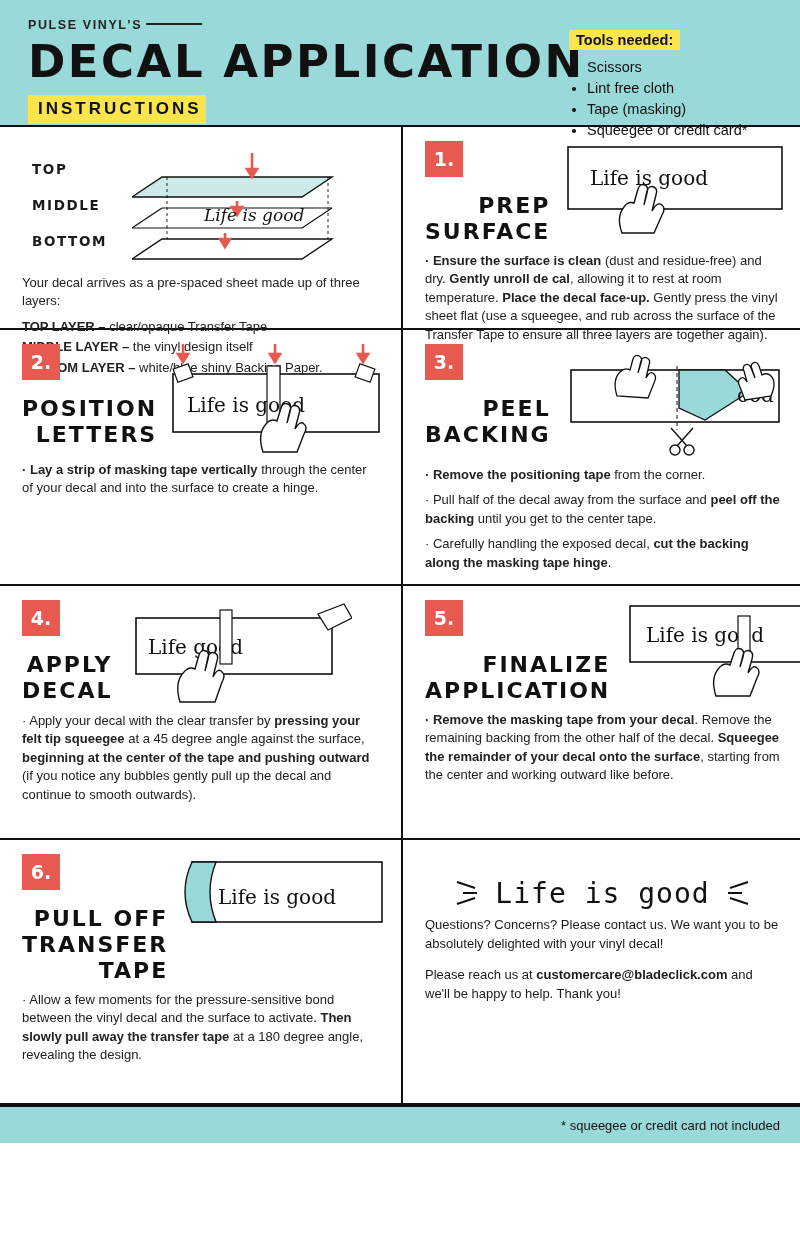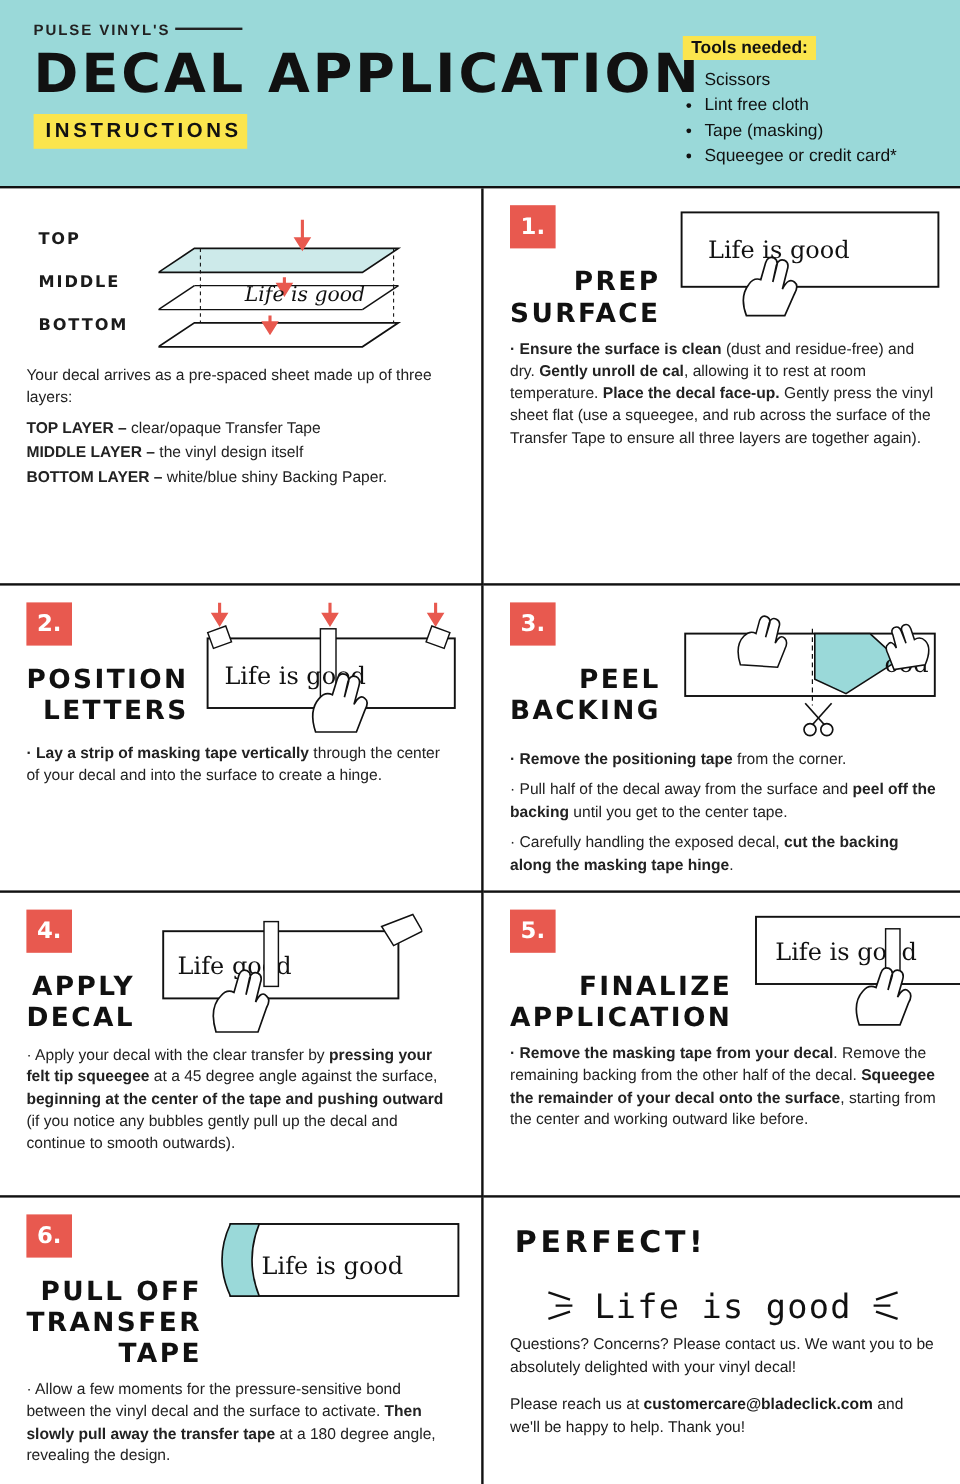--- a/index.html
+++ b/index.html
@@ -9,21 +9,21 @@
     background:#ffffff;
     font-family: "Liberation Sans", sans-serif;
     color:#1b1b1b;
     overflow:hidden;
   }
   .page { width:800px; height:1237px; position:relative; background:#fff; }
 
   
   .header {
     background:#9ad9d9;
-    height:155px;
+    height:125px;
     position:relative;
     padding:18px 24px 0 28px;
   }
   .brand {
     font-size:12.5px;
     letter-spacing:1.6px;
     font-weight:700;
     color:#222;
     display:flex;
     align-items:center;
@@ -80,21 +80,21 @@
     grid-template-columns: 403px 397px;
     grid-auto-rows: auto;
     border-top:2px solid #111;
   }
   .cell {
     padding:14px 20px 14px 22px;
     position:relative;
     border-bottom:2px solid #111;
   }
   .cell.left { border-right:2px solid #111; }
-  .cell.r1 { height:331px; }
+  .cell.r1 { height:203px; }
   .cell.r2 { height:256px; }
   .cell.r3 { height:254px; }
   .cell.r4 { height:265px; }
   .step-num {
     background:#e8594f;
     color:#fff;
     font-weight:800;
     font-size:19px;
     width:38px; height:36px;
     display:flex; align-items:center; justify-content:center;
@@ -375,21 +375,20 @@
             <text x="40" y="50" class="lifeisgood" fill="#111">Life is good</text>
           </svg>
         </div>
       </div>
       <div class="body-text">
         <p>· Allow a few moments for the pressure-sensitive bond between the vinyl decal and the surface to activate. <b>Then slowly pull away the transfer tape</b> at a 180 degree angle, revealing the design.</p>
       </div>
     </div>
 
     <div class="cell r4">
-      <div class="perfect-title">PERFECT!</div>
       <div style="display:flex;align-items:center;justify-content:center;gap:14px;margin-top:22px;">
         <svg width="28" height="34" viewBox="0 0 28 34">
           <g stroke="#111" stroke-width="2" fill="none">
             <line x1="4" y1="6" x2="22" y2="12"></line>
               <line x1="4" y1="28" x2="22" y2="22"></line>
               <line x1="10" y1="17" x2="24" y2="17"></line>
           </g>
         </svg>
         <div class="perfect-script" style="margin:0">Life is good</div>
         <svg width="28" height="34" viewBox="0 0 28 34">

